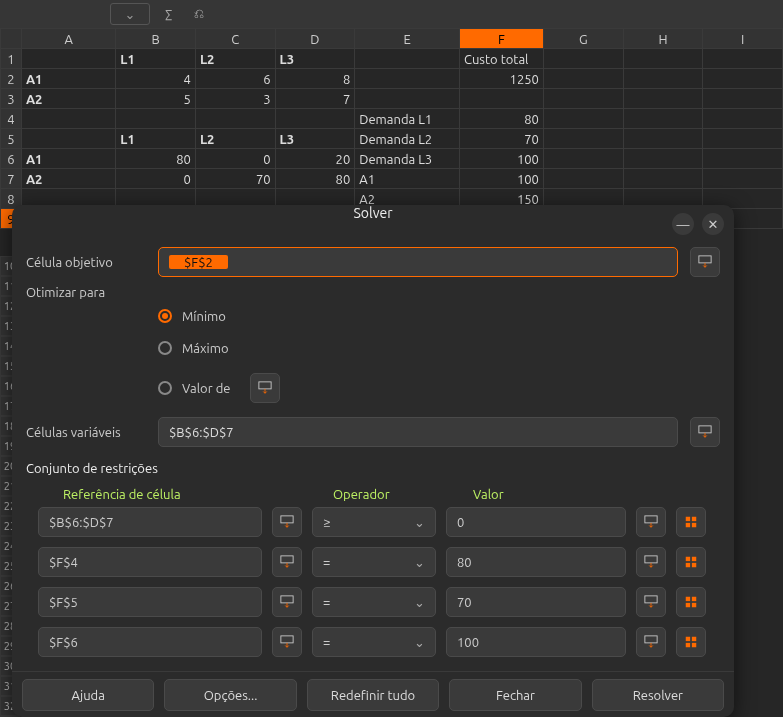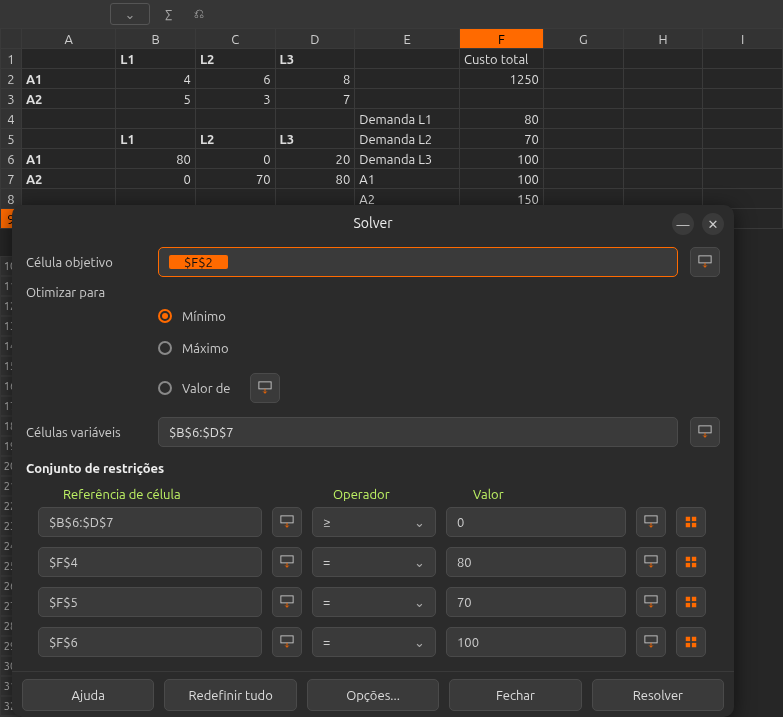--- a/index.html
+++ b/index.html
@@ -16,21 +16,21 @@
   table.grid th, table.grid td { border: 1px solid #3a3a3a; height: 20px; padding: 0 4px; font-size: 13px; background: #262626; color: #ddd; }
   table.grid th { background: #333; color: #ccc; font-weight: normal; text-align: center; }
   table.grid th.rowhdr { width: 20px; }
   table.grid th.active { background: #ff6a00; color: #000; }
   table.grid td.r { text-align: right; }
   table.grid td.b { font-weight: bold; }
   table.grid .rowhdr.active { background: #ff6a00; color: #000; }
   
   
   .dialog { position: absolute; left: 12px; top: 205px; width: 722px; height: 512px; background: #2b2b2b; border-radius: 10px; box-shadow: 0 4px 20px rgba(0,0,0,0.6); display: flex; flex-direction: column; }
-  .titlebar { height: 36px; display: flex; align-items: center; justify-content: center; position: relative; color: #eee; font-size: 14px; }
+  .titlebar { height: 36px; display: flex; justify-content: center; position: relative; color: #eee; font-size: 14px; }
   .titlebar .wbtn { position: absolute; top: 8px; width: 22px; height: 22px; border-radius: 50%; background: #3a3a3a; display: flex; align-items: center; justify-content: center; color: #ccc; font-size: 13px; cursor: pointer; }
   .titlebar .minbtn { right: 40px; }
   .titlebar .closebtn { right: 10px; }
   
   .body { flex: 1; padding: 6px 14px 0 14px; display: flex; flex-direction: column; gap: 8px; }
   
   .row { display: flex; align-items: center; gap: 12px; }
   .label { width: 120px; color: #ccc; }
   .input { flex: 1; height: 30px; background: #3a3a3a; border: 1px solid #4a4a4a; border-radius: 5px; padding: 0 10px; color: #ddd; display: flex; align-items: center; }
   .input.focused { border: 1px solid #ff6a00; }
@@ -38,21 +38,21 @@
   .icnbtn { width: 30px; height: 30px; background: #3a3a3a; border: 1px solid #4a4a4a; border-radius: 5px; display: flex; align-items: center; justify-content: center; cursor: pointer; }
   .icnbtn svg { width: 14px; height: 14px; }
   
   .radiogrp { margin-left: 132px; display: flex; flex-direction: column; gap: 18px; margin-top: 2px; }
   .radio { display: flex; align-items: center; gap: 10px; color: #ccc; cursor: pointer; }
   .radio .dot { width: 14px; height: 14px; border: 2px solid #888; border-radius: 50%; display: flex; align-items: center; justify-content: center; }
   .radio.selected .dot { border-color: #ff6a00; }
   .radio.selected .dot::after { content: ""; width: 6px; height: 6px; background: #ff6a00; border-radius: 50%; }
   .valrow { display: flex; align-items: center; gap: 10px; }
   
-  .section-title { color: #eee; font-weight: 700; margin-top: 6px; margin-bottom: 4px; }
+  .section-title { color: #eee; font-weight: 400; margin-top: 6px; margin-bottom: 4px; }
   
   .constraints { margin-left: 12px; }
   .chdr { display: flex; color: #bef264; margin-bottom: 6px; margin-left: 25px; }
   .chdr .c1 { width: 270px; }
   .chdr .c2 { width: 140px; }
   .chdr .c3 { flex: 1; }
   .crow { display: flex; align-items: center; gap: 10px; margin-bottom: 10px; }
   .crow .cell { height: 30px; background: #3a3a3a; border: 1px solid #4a4a4a; border-radius: 5px; padding: 0 10px; color: #ccc; display: flex; align-items: center; justify-content: space-between; }
   .crow .ref { width: 224px; }
   .crow .op { width: 124px; }
@@ -424,18 +424,18 @@
                 <rect x="2" y="9" width="5" height="5"></rect>
                 <rect x="9" y="9" width="5" height="5"></rect>
               </svg>
             </div>
           </div>
         </div>
     </div>
   </div>
   <div class="footer">
     <div class="btn">Ajuda</div>
+    <div class="btn">Opções...</div>
     <div class="btn">Redefinir tudo</div>
-    <div class="btn">Opções...</div>
     <div class="btn">Fechar</div>
     <div class="btn">Resolver</div>
   </div>
 </div>
 
 </body></html>

